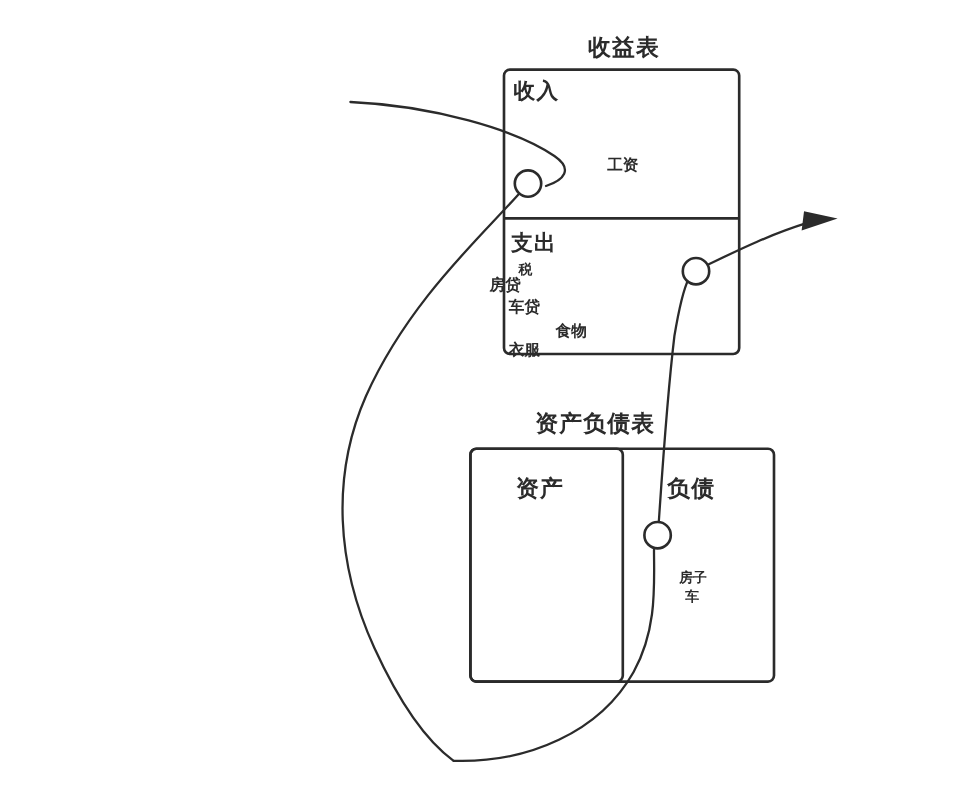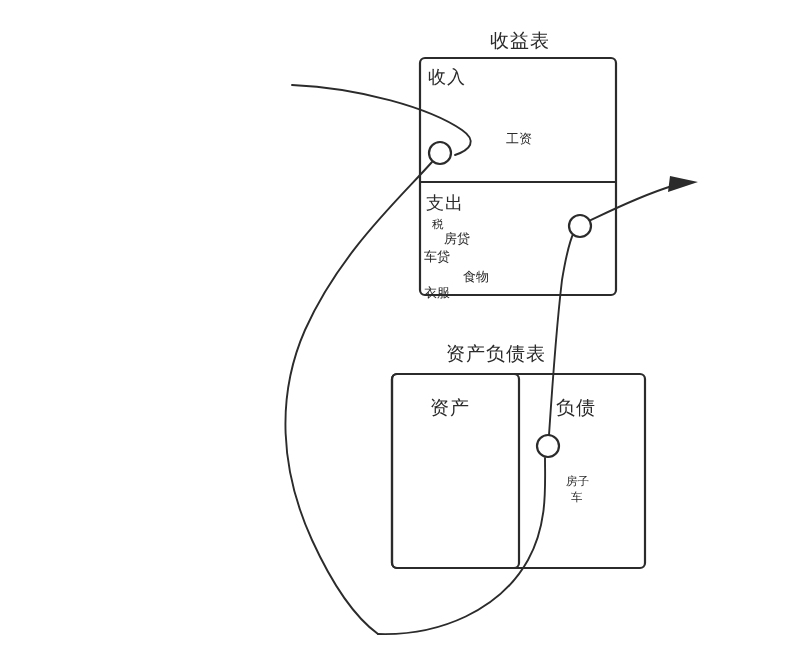--- a/index.html
+++ b/index.html
@@ -7,20 +7,21 @@
     padding: 0;
     background: #ffffff;
   }
   #canvas {
     position: relative;
     width: 811px;
     height: 662px;
     background: #ffffff;
     overflow: hidden;
     font-family: "DejaVu Sans", "Liberation Sans", sans-serif;
+    font-weight: bold;
   }
   svg.layer {
     position: absolute;
     left: 0;
     top: 0;
     width: 811px;
     height: 662px;
   }
   .box-rect {
     fill: none;
@@ -105,21 +106,21 @@
 
   <div class="lbl title-main" style="left:520px; top:31px;">收益表</div>
 
   <div class="lbl heading-lg" style="left:428px; top:68px;">收入</div>
 
   <div class="lbl item-sm" style="left:474px; top:132px;margin-left:32px;">工资</div>
 
   <div class="lbl heading-lg" style="left:426px; top:194px;">支出</div>
 
   <div class="lbl item-xs" style="left:432px; top:218px;">税</div>
-  <div class="lbl item-sm" style="left:444px; top:232px;">房贷</div>
+  <div class="lbl item-sm" style="left:408px; top:232px;">房贷</div>
   <div class="lbl item-sm" style="left:424px; top:250px;">车贷</div>
   <div class="lbl item-sm" style="left:424px; top:270px;margin-left:39px;">食物</div>
   <div class="lbl item-sm" style="left:424px; top:286px;text-align:center;">衣服</div>
 
   <div class="lbl title-main" style="left:496px; top:344px;">资产负债表</div>
 
   <div class="lbl col-head" style="left:430px; top:398px;">资产</div>
 
   <div class="lbl col-head" style="left:556px; top:398px;">负债</div>
 

